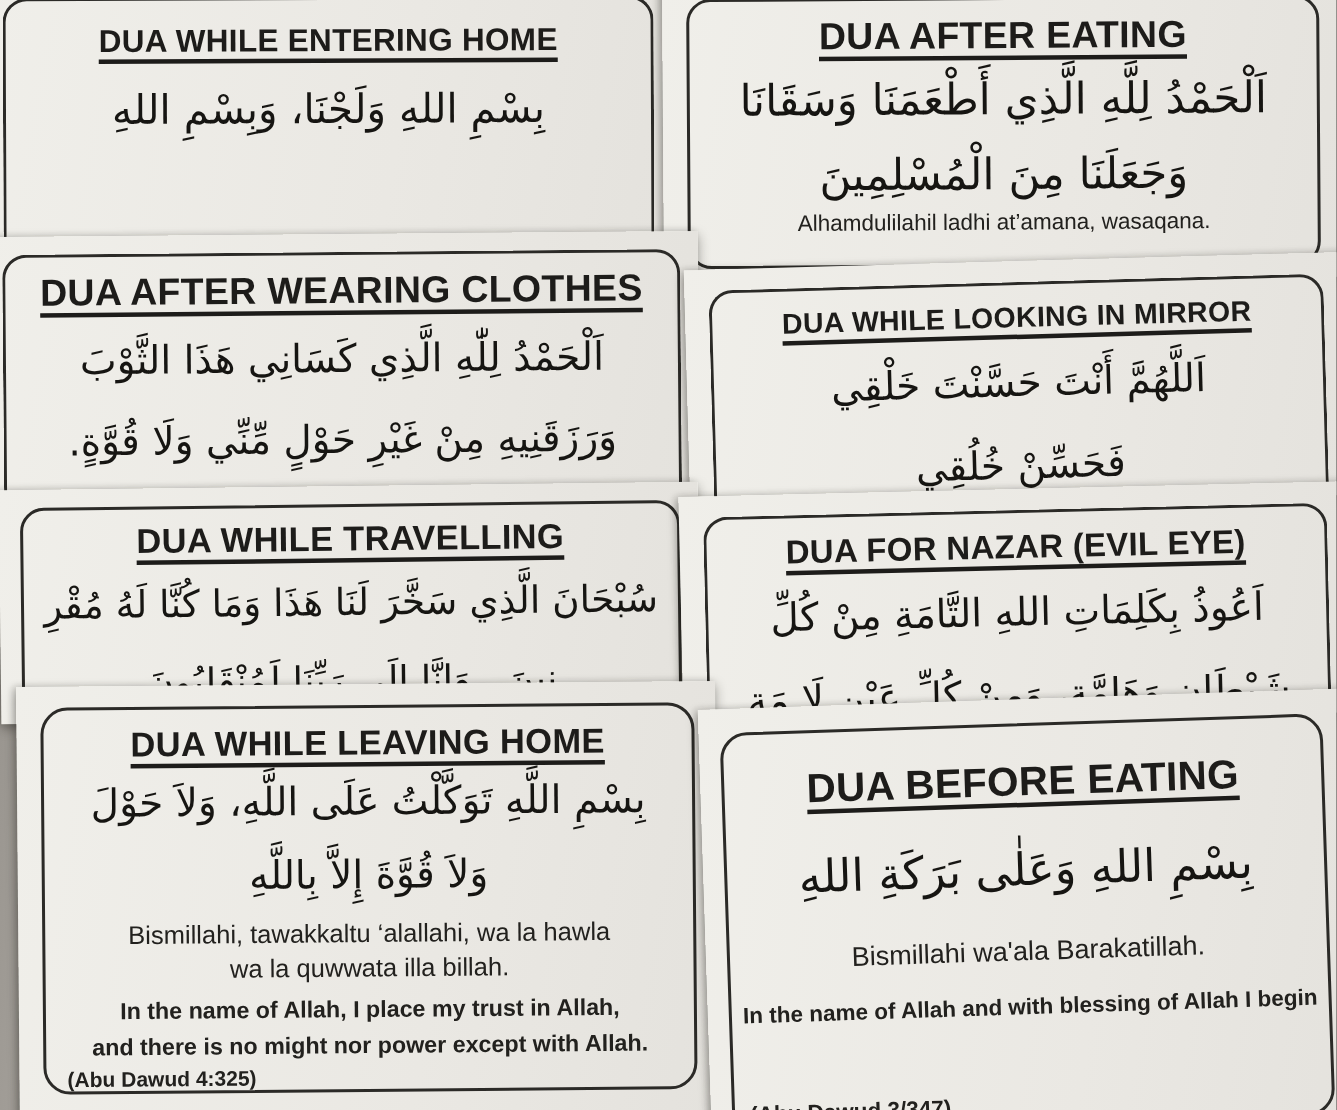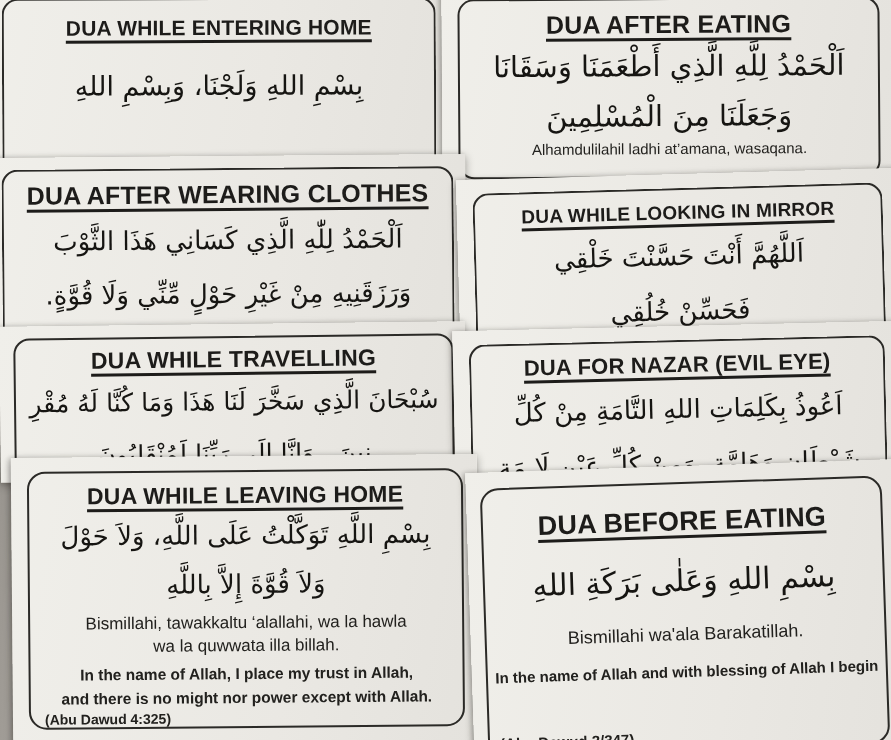--- a/index.html
+++ b/index.html
@@ -26,21 +26,21 @@
     font-family:"DejaVu Sans",sans-serif;direction:rtl;white-space:nowrap;
     color:#161512;
   }
   .latin{color:#22211e;}
   .ref{font-weight:bold;align-self:flex-start;margin-top:auto;}
 
   
   .c1{left:-12px;top:-16px;width:460px;height:186px;transform:rotate(-.25deg);z-index:1;}
   .c1 .frame{left:14px;right:12px;top:14px;bottom:-6px;border-bottom:none;border-radius:16px 16px 0 0;padding-top:16px;}
   .c1 .title{font-size:21px;}
-  .c1 .arabic{font-size:27px;line-height:1.62;margin-top:24px;}
+  .c1 .arabic{font-size:27px;line-height:1.62;margin-top:12px;}
 
   .c2{left:442px;top:-14px;width:456px;height:200px;transform:rotate(-.4deg);z-index:1;}
   .c2 .frame{left:16px;right:18px;top:12px;bottom:8px;padding-top:10px;}
   .c2 .title{font-size:25px;}
   .c2 .arabic{font-size:29px;line-height:1.5;margin-top:6px;}
   .c2 .translit{font-size:15px;margin-top:2px;}
 
   
   .c3{left:-10px;top:156px;width:476px;height:178px;transform:rotate(-.5deg);z-index:2;}
   .c3 .frame{left:12px;right:12px;top:12px;bottom:-8px;border-bottom:none;border-radius:16px 16px 0 0;padding-top:10px;}

